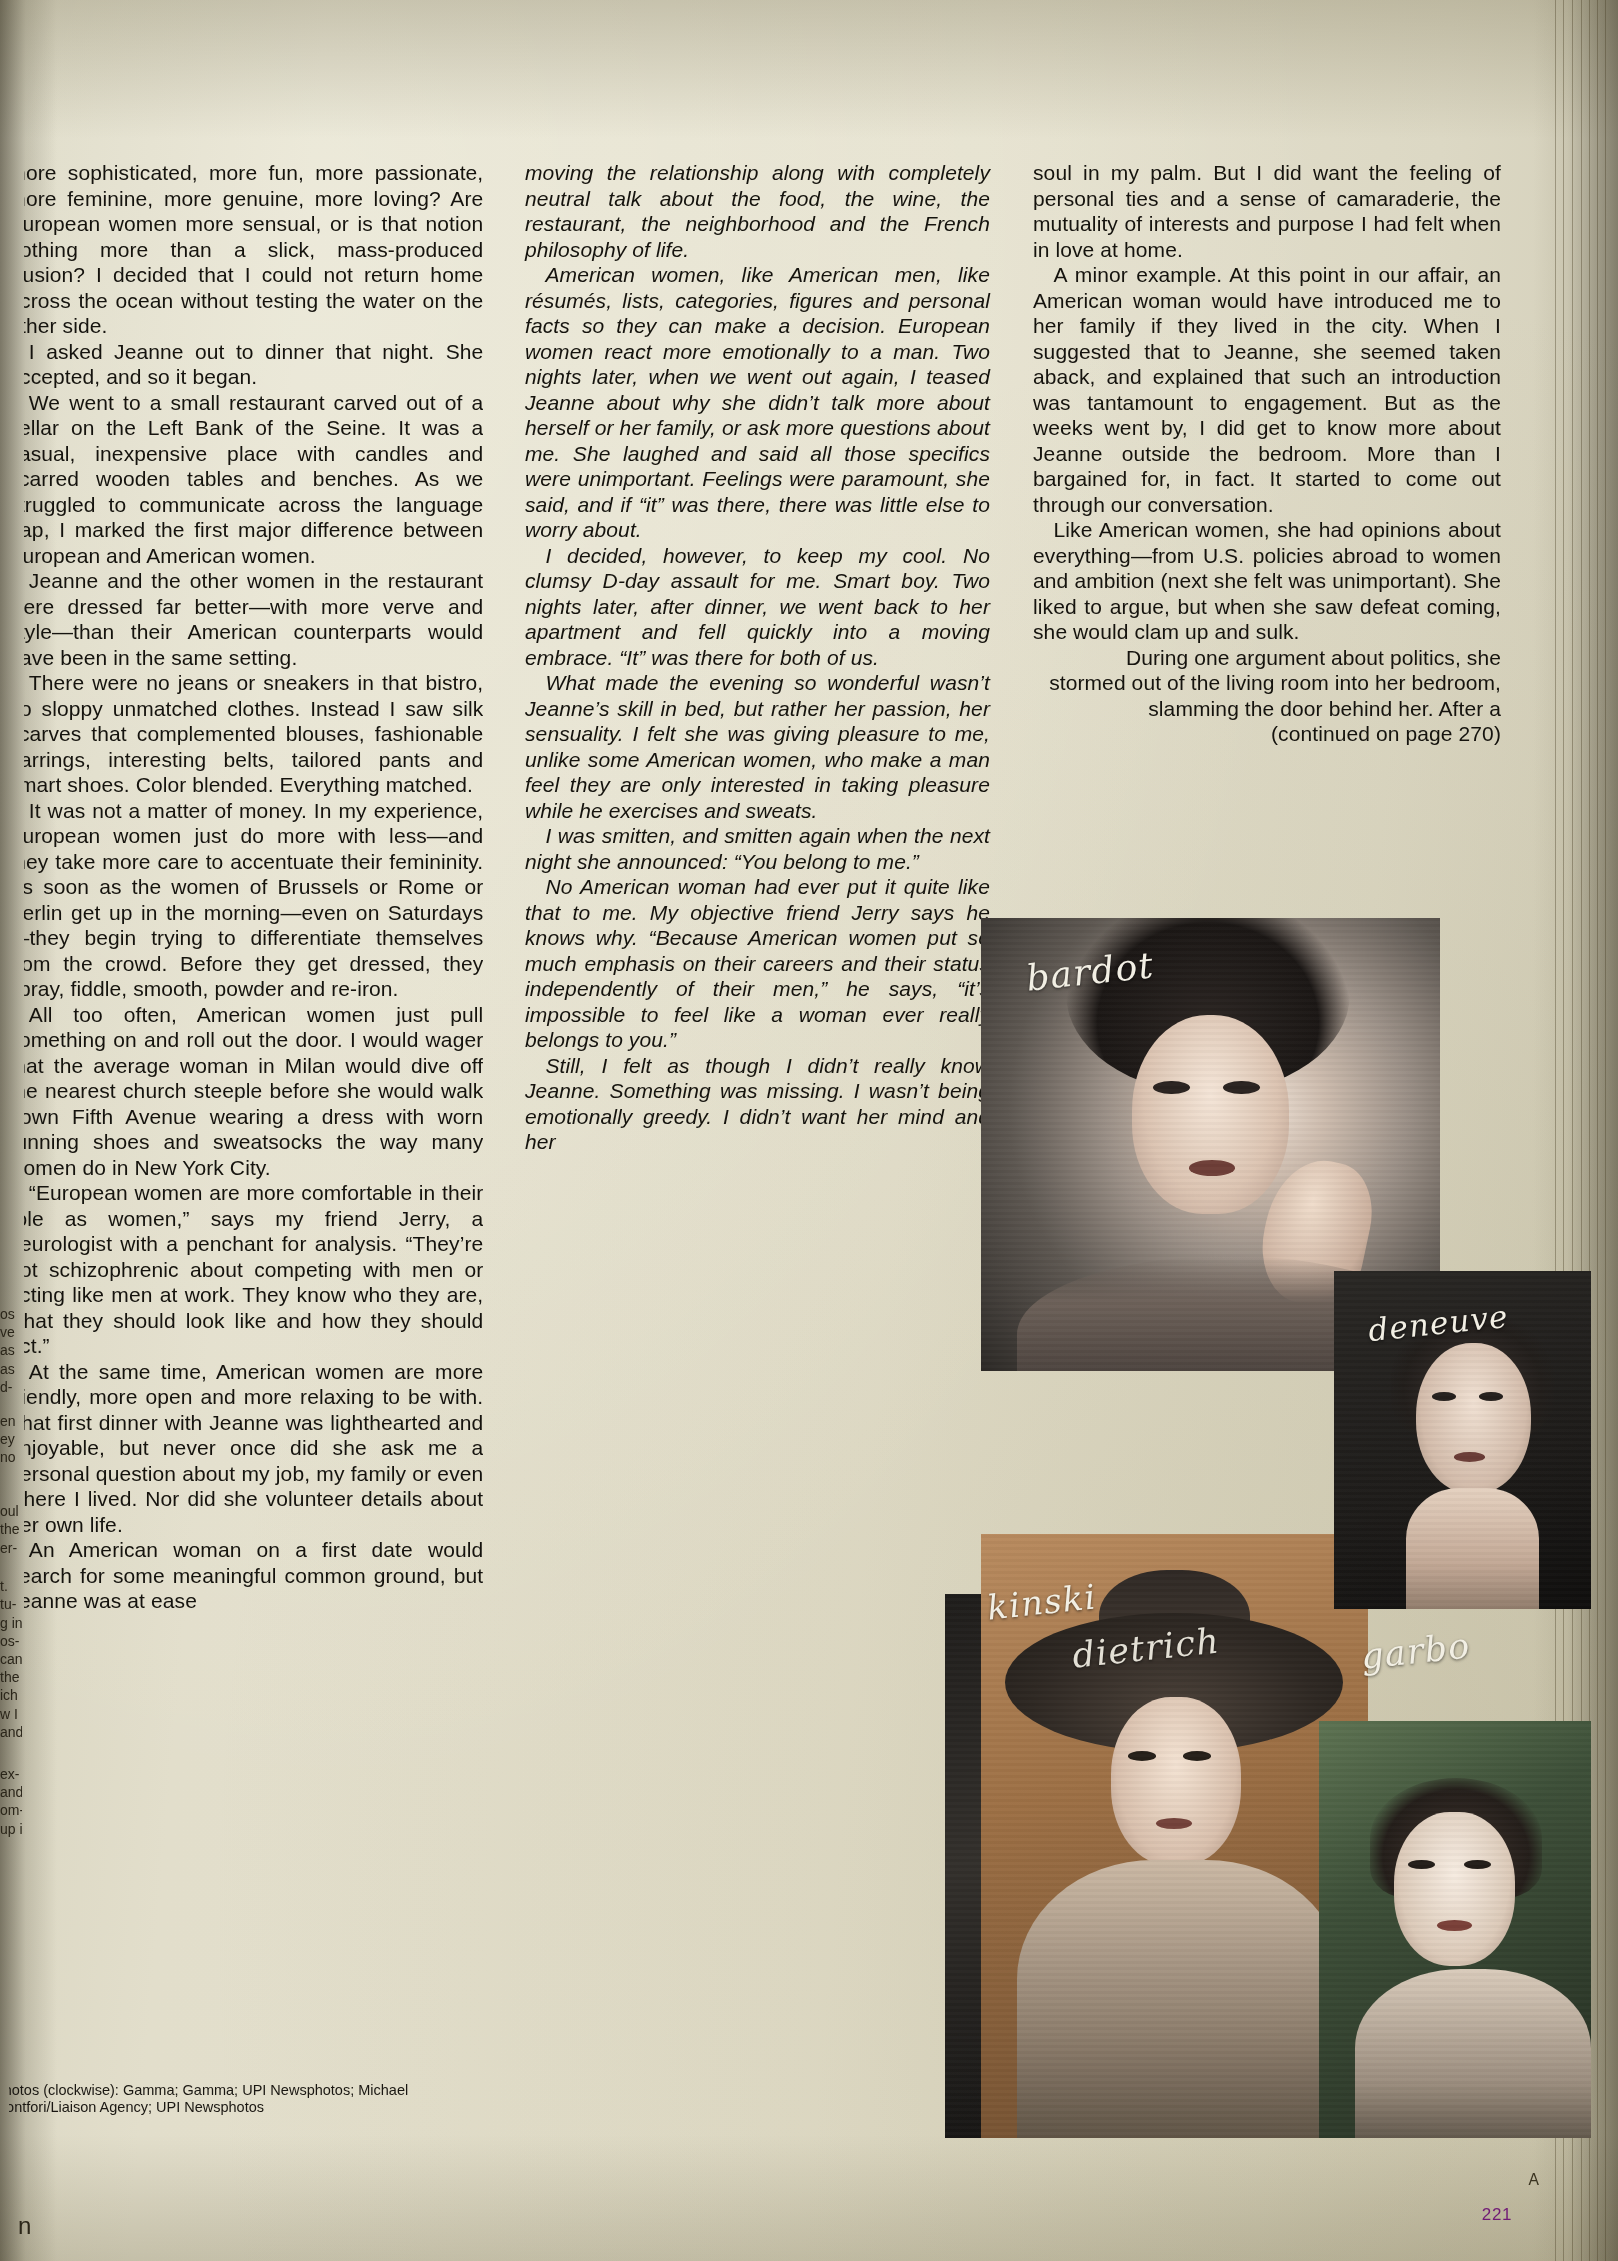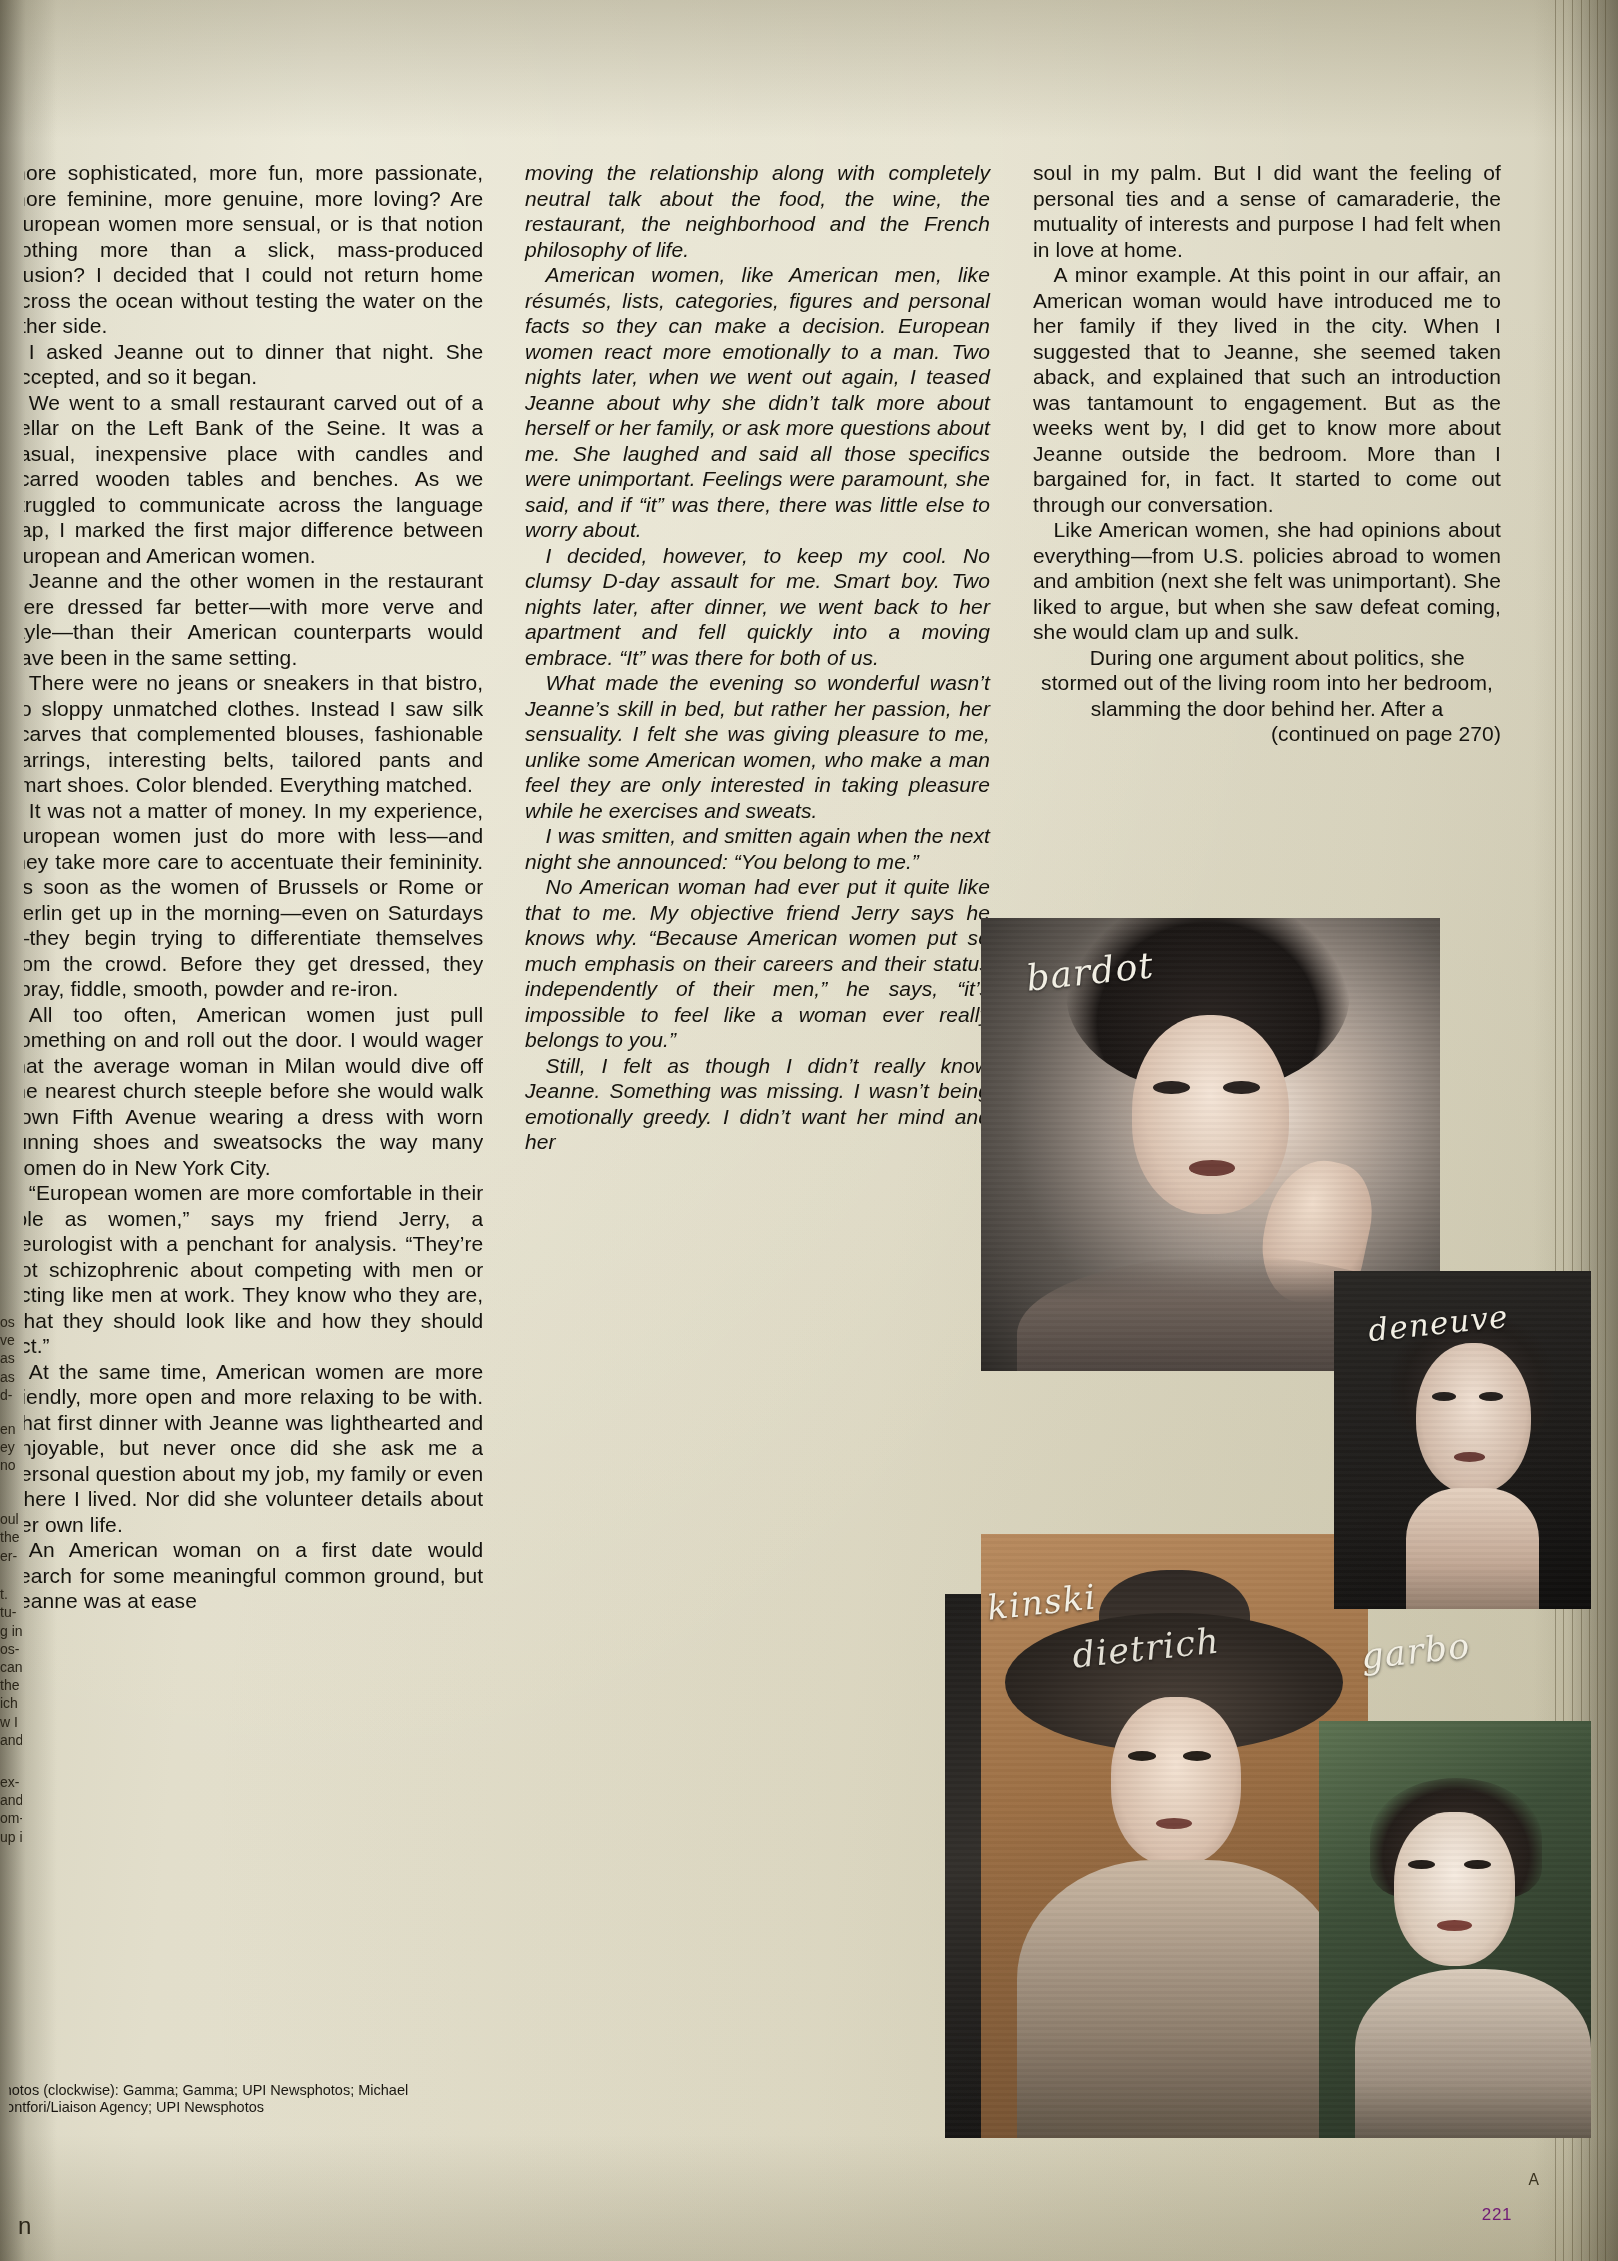--- a/index.html
+++ b/index.html
@@ -126,21 +126,20 @@
   
   .bleed {
     position: absolute;
     left: 0;
     width: 22px;
     font-size: 14px;
     line-height: 1.30;
     color: #2a2519;
     overflow: hidden;
     text-align: left;
-    margin-top: 8px;
   }
   .bleed div { white-space: nowrap; }
 
   .page-number {
     position: absolute;
     right: 106px;
     bottom: 36px;
     font-size: 17px;
     color: #701a75;
     letter-spacing: 0.6px;
@@ -439,21 +438,21 @@
       <p>What made the evening so wonderful wasn’t Jeanne’s skill in bed, but rather her passion, her sensuality. I felt she was giving pleasure to me, unlike some American women, who make a man feel they are only interested in taking pleasure while he exercises and sweats.</p>
       <p>I was smitten, and smitten again when the next night she announced: “You belong to me.”</p>
       <p>No American woman had ever put it quite like that to me. My objective friend Jerry says he knows why. “Because American women put so much emphasis on their careers and their status independently of their men,” he says, “it’s impossible to feel like a woman ever really belongs to you.”</p>
       <p>Still, I felt as though I didn’t really know Jeanne. Something was missing. I wasn’t being emotionally greedy. I didn’t want her mind and her</p>
     </div>
 
     <div class="col" id="col3">
       <p class="first">soul in my palm. But I did want the feeling of personal ties and a sense of camaraderie, the mutuality of interests and purpose I had felt when in love at home.</p>
       <p>A minor example. At this point in our affair, an American woman would have introduced me to her family if they lived in the city. When I suggested that to Jeanne, she seemed taken aback, and explained that such an introduction was tantamount to engagement. But as the weeks went by, I did get to know more about Jeanne outside the bedroom. More than I bargained for, in fact. It started to come out through our conversation.</p>
       <p>Like American women, she had opinions about everything—from U.S. policies abroad to women and ambition (next she felt was unimportant). She liked to argue, but when she saw defeat coming, she would clam up and sulk.</p>
-      <p style="text-align:center">
+      <p style="text-align:right">
         <span>During one argument about politics, she stormed out of the living room into her bedroom, slamming the door behind her. After a</span>
         <span class="cont">(continued on page 270)</span>
       </p>
     </div>
   </div>
 
   <div class="collage">
 
     <div class="photo" id="photo-bardot">
       <div class="hairL"></div>

